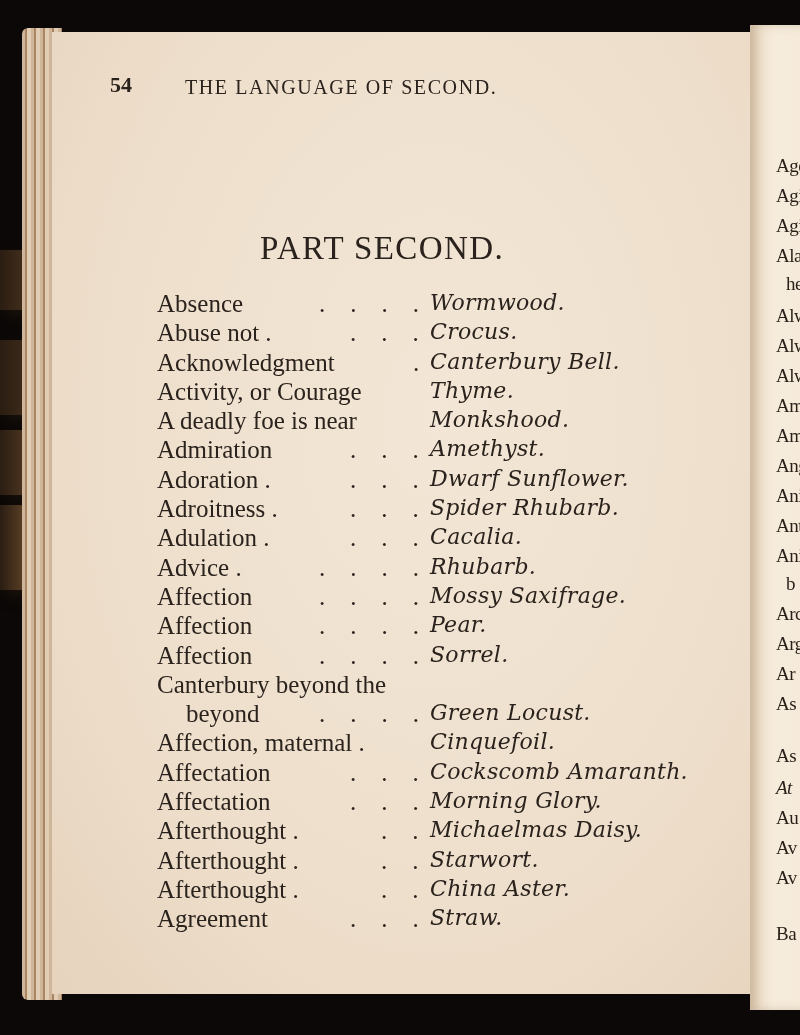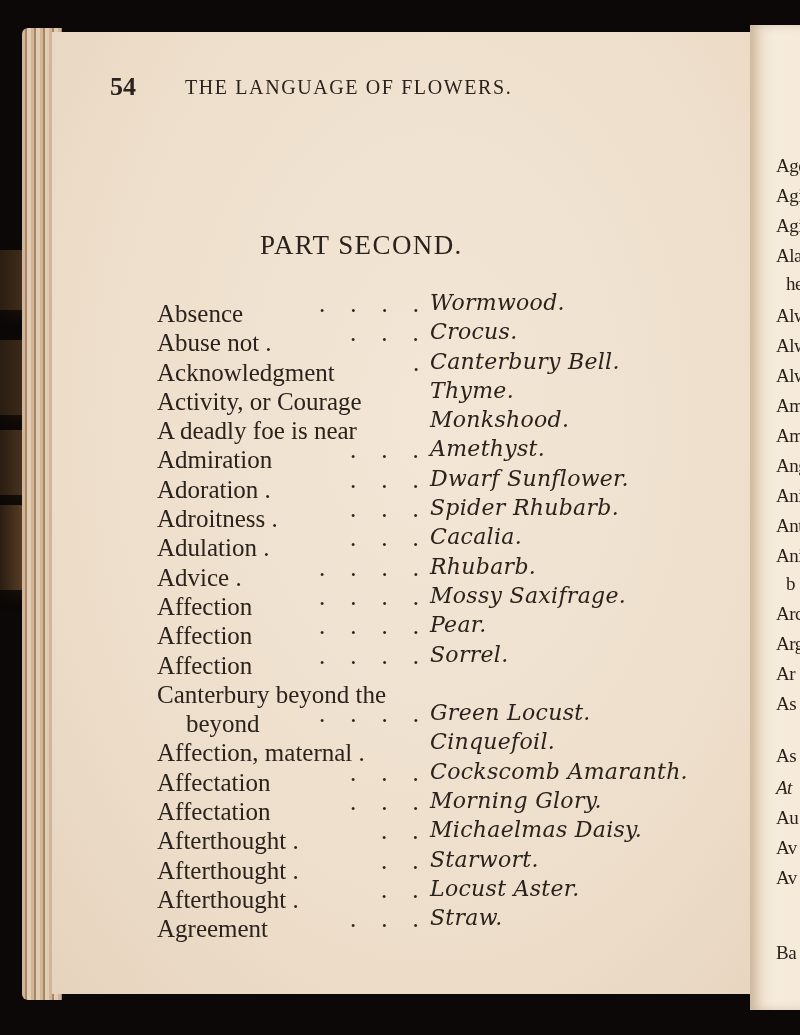--- a/index.html
+++ b/index.html
@@ -4,26 +4,26 @@
 <style>
   html, body { margin:0; padding:0; }
   body { width:800px; height:1035px; background:#0b0807; position:relative; overflow:hidden; font-family:"DejaVu Serif", serif; }
   .thumb { position:absolute; left:0; top:230px; width:105px; height:360px; }
   .thumb .seg { position:absolute; border-radius:0 40px 40px 0; background:linear-gradient(90deg,#2a1d12,#5a3f25 60%,#6d4f30); box-shadow:6px 6px 14px rgba(40,25,15,0.55); }
   .page-edges { position:absolute; left:22px; top:28px; width:40px; height:972px; background:repeating-linear-gradient(90deg,#cfb69a 0 3px,#a98564 3px 5px,#e0cdb4 5px 9px); border-radius:6px 0 0 6px; }
   .page { position:absolute; left:52px; top:32px; width:698px; height:962px; background:radial-gradient(ellipse at 55% 40%, #f3e6d6 0%, #eedfcc 60%, #e6d3bd 100%); }
   .right-page { position:absolute; left:750px; top:25px; width:60px; height:985px; background:linear-gradient(90deg,#e9d7bf,#f6ecdc 40%,#f5ead9); box-shadow:inset 6px 0 8px rgba(120,90,60,0.25); overflow:hidden; }
   .rp-word { position:absolute; left:26px; font-size:19px; color:#2a1f18; white-space:nowrap; font-family:"Liberation Serif", serif; letter-spacing:-0.5px; }
   .header { position:absolute; left:110px; top:72px; font-family:"Liberation Serif", serif; color:#2a221c; }
-  .pagenum { position:absolute; left:0; top:0; font-size:26px; font-weight:bold; }
+  .pagenum { position:absolute; left:0; top:0; font-size:22px; font-weight:bold; }
   .runhead { position:absolute; left:75px; top:4px; font-size:20px; letter-spacing:1.6px; white-space:nowrap; }
-  .part { position:absolute; left:260px; top:230px; font-family:"Liberation Serif", serif; font-size:27px; letter-spacing:1.4px; color:#2a221c; white-space:nowrap; }
+  .part { position:absolute; left:260px; top:230px; font-family:"Liberation Serif", serif; font-size:33px; letter-spacing:1.4px; color:#2a221c; white-space:nowrap; }
   .entries { position:absolute; left:157px; top:290px; }
   .row { position:relative; height:29.3px; font-size:25px; color:#2a221c; font-family:"Liberation Serif", serif; white-space:nowrap; }
-  .row .term { position:absolute; left:0; top:10px; }
+  .row .term { position:absolute; left:0; top:0; }
   .row .term.indent { left:29px; }
   .row .dots { position:absolute; top:0; right:auto; }
   .row .flower { position:absolute; left:273px; top:0; font-style:italic; font-family:"DejaVu Serif", serif; font-size:22px; letter-spacing:0.3px; }
 </style>
 </head>
 <body>
 
 <div class="thumb">
   <div class="seg" style="left:0;top:20px;width:80px;height:60px;"></div>
   <div class="seg" style="left:0;top:110px;width:104px;height:75px;"></div>
@@ -54,27 +54,27 @@
       <span class="rp-word" style="top: 548px; left: 36px;">b</span>
       <span class="rp-word" style="top: 578px;">Arc</span>
       <span class="rp-word" style="top: 608px;">Arg</span>
       <span class="rp-word" style="top: 638px; text-align: center;">Ar</span>
       <span class="rp-word" style="top: 668px;">As</span>
       <span class="rp-word" style="top: 720px;">As</span>
       <span class="rp-word" style="top: 752px; font-style: italic;">At</span>
       <span class="rp-word" style="top: 782px;">Au</span>
       <span class="rp-word" style="top: 812px;">Av</span>
       <span class="rp-word" style="top: 842px;">Av</span>
-      <span class="rp-word" style="top: 917px; text-align: right;">Ba</span>
+      <span class="rp-word" style="top: 898px; text-align: right;">Ba</span>
     </div>
 </div>
 
 <div class="header">
   <span class="pagenum">54</span>
-  <span class="runhead">THE LANGUAGE OF FLOWERS.</span>
+  <span class="runhead">THE LANGUAGE OF SECOND.</span>
 </div>
 
 <div class="part">PART SECOND.</div>
 
 <div class="entries" id="entries">
     <div class="row">
       <span class="term">Absence</span>
       <span class="dots" style="left: 162px;">. . . .</span>
       <span class="flower">Wormwood.</span>
     </div>
@@ -165,20 +165,20 @@
       <span class="flower">Michaelmas Daisy.</span>
     </div>
     <div class="row">
       <span class="term">Afterthought .</span>
       <span class="dots" style="left: 224px;">. .</span>
       <span class="flower">Starwort.</span>
     </div>
     <div class="row">
       <span class="term">Afterthought .</span>
       <span class="dots" style="left: 224px;">. .</span>
-      <span class="flower">Locust Aster.</span>
+      <span class="flower">China Aster.</span>
     </div>
     <div class="row">
       <span class="term">Agreement</span>
       <span class="dots" style="left: 193px;">. . .</span>
       <span class="flower">Straw.</span>
     </div>
   </div>
 
 </body></html>

